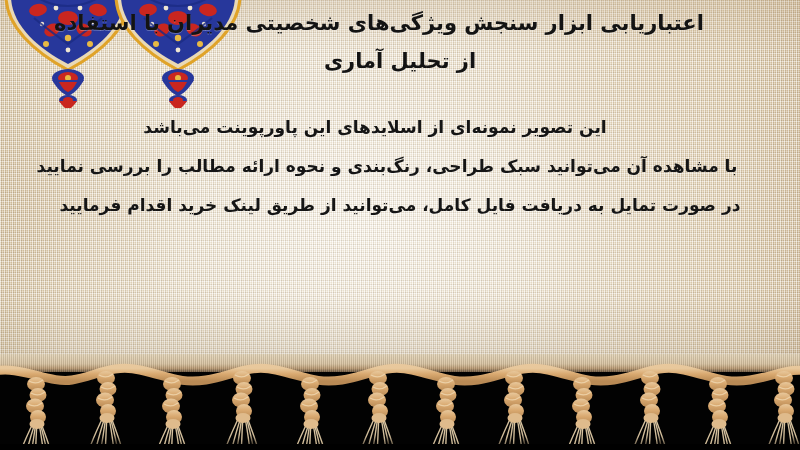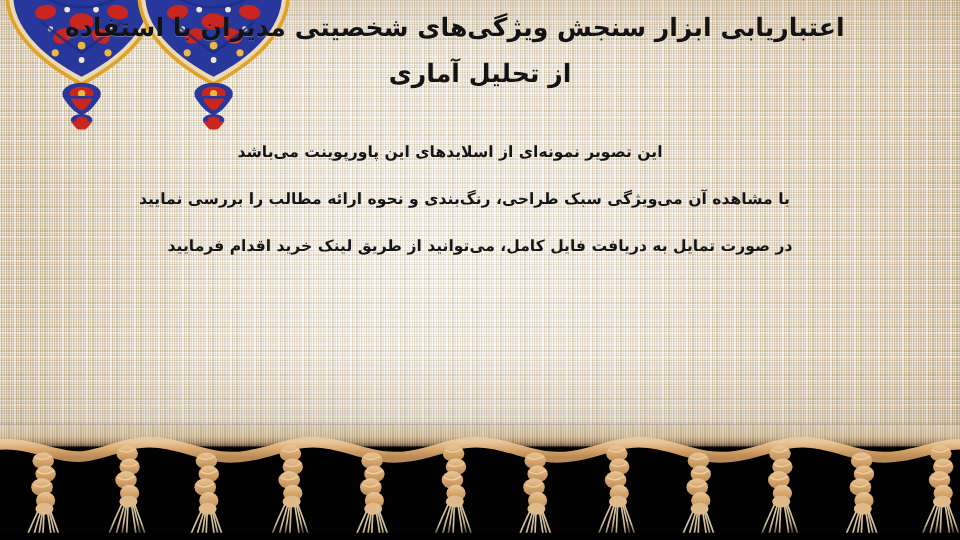--- a/index.html
+++ b/index.html
@@ -93,21 +93,21 @@
   .body-block {
     position:absolute;
     left:0; top:108px;
     width:800px;
     z-index:4;
     text-align:center;
     direction:rtl;
   }
   .body-line {
     font-family:"DejaVu Sans", sans-serif;
-    font-size:13px;
+    font-size:17px;
     font-weight:700;
     line-height:39px;
     color:#151515;
     white-space:nowrap;
     text-shadow:0 1px 0 rgba(255,255,255,0.22);
   }
   .body-line.b1 { padding-right:50px; }
   .body-line.b2 { padding-right:26px; }
   .body-line.b3 { padding-right:0; }
 
@@ -235,21 +235,21 @@
     </svg>
   </div>
 
   <div class="title-block">
     <div class="title-line t1">اعتباریابی ابزار سنجش ویژگی‌های شخصیتی مدیران با استفاده</div>
     <div class="title-line t2">از تحلیل آماری</div>
   </div>
 
   <div class="body-block">
     <div class="body-line b1">این تصویر نمونه‌ای از اسلایدهای این پاورپوینت می‌باشد</div>
-    <div class="body-line b2">با مشاهده آن می‌ویژگی سبک طراحی، رنگ‌بندی و نحوه ارائه مطالب را بررسی نمایید</div>
+    <div class="body-line b2">با مشاهده آن می‌توانید سبک طراحی، رنگ‌بندی و نحوه ارائه مطالب را بررسی نمایید</div>
     <div class="body-line b3">در صورت تمایل به دریافت فایل کامل، می‌توانید از طریق لینک خرید اقدام فرمایید</div>
   </div>
 
   <div class="fringe-zone">
     <div class="fringe-edge"></div>
     <svg class="fringe-svg" viewBox="0 0 800 92" preserveAspectRatio="none" xmlns="http://www.w3.org/2000/svg">
       <defs>
         <linearGradient id="ropeG" x1="0" y1="0" x2="0" y2="1">
           <stop offset="0%" stop-color="#e8c89c"></stop>
           <stop offset="45%" stop-color="#d9a970"></stop>

